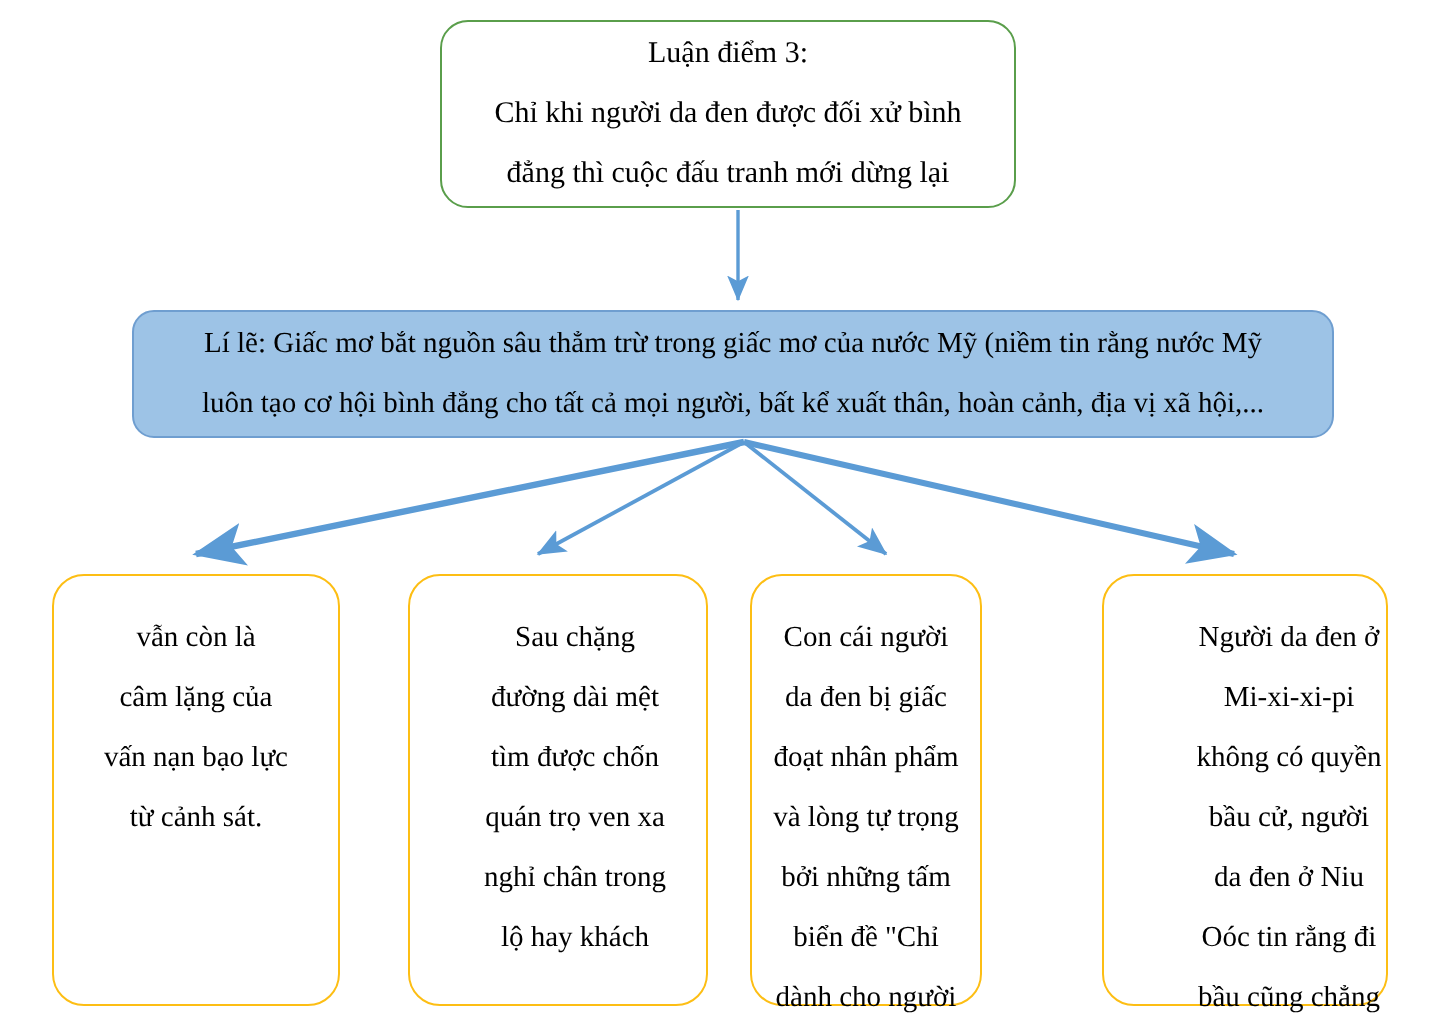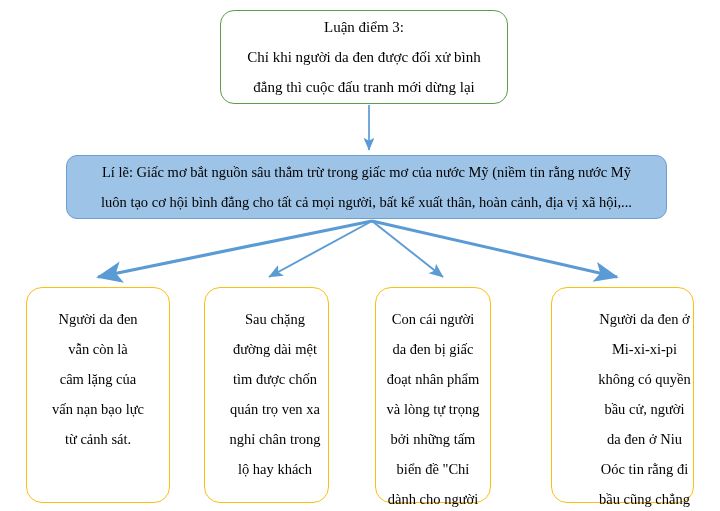--- a/index.html
+++ b/index.html
@@ -77,21 +77,21 @@
     top: 287px;
     height: 216px;
     border: 1.6px solid #fdbe14;
     border-radius: 16px;
     font-size: 14.5px;
     line-height: 30px;
     justify-content: flex-start;
     padding-top: 16px;
   }
   #evidence-box-1 { left: 26px;  width: 144px; }
-  #evidence-box-2 { left: 204px; width: 125px; padding-left: 17px; }
+  #evidence-box-2 { left: 204px; width: 150px; padding-left: 17px; }
   #evidence-box-3 { left: 375px; width: 116px; }
   #evidence-box-4 { left: 551px; width: 143px; padding-left: 44px; }
 </style>
 </head>
 <body>
 
 <div id="canvas">
 
   <svg id="arrow-layer" viewBox="0 0 720 511" width="720" height="511" xmlns="http://www.w3.org/2000/svg">
     <defs>
@@ -119,21 +119,20 @@
     <span class="line">Chỉ khi người da đen được đối xử bình</span>
     <span class="line">đẳng thì cuộc đấu tranh mới dừng lại</span>
   </div>
 
   <div class="node" id="reason-box">
     <span class="line">Lí lẽ: Giấc mơ bắt nguồn sâu thẳm trừ trong giấc mơ của nước Mỹ (niềm tin rằng nước Mỹ</span>
     <span class="line">luôn tạo cơ hội bình đẳng cho tất cả mọi người, bất kể xuất thân, hoàn cảnh, địa vị xã hội,...</span>
   </div>
 
   <div class="node evidence" id="evidence-box-1">
-    <span class="line">Người da đen</span>
     <span class="line">vẫn còn là</span>
     <span class="line">câm lặng của</span>
     <span class="line">vấn nạn bạo lực</span>
     <span class="line">từ cảnh sát.</span>
   </div>
 
   <div class="node evidence" id="evidence-box-2">
     <span class="line">Sau chặng</span>
     <span class="line">đường dài mệt</span>
     <span class="line">tìm được chốn</span>

